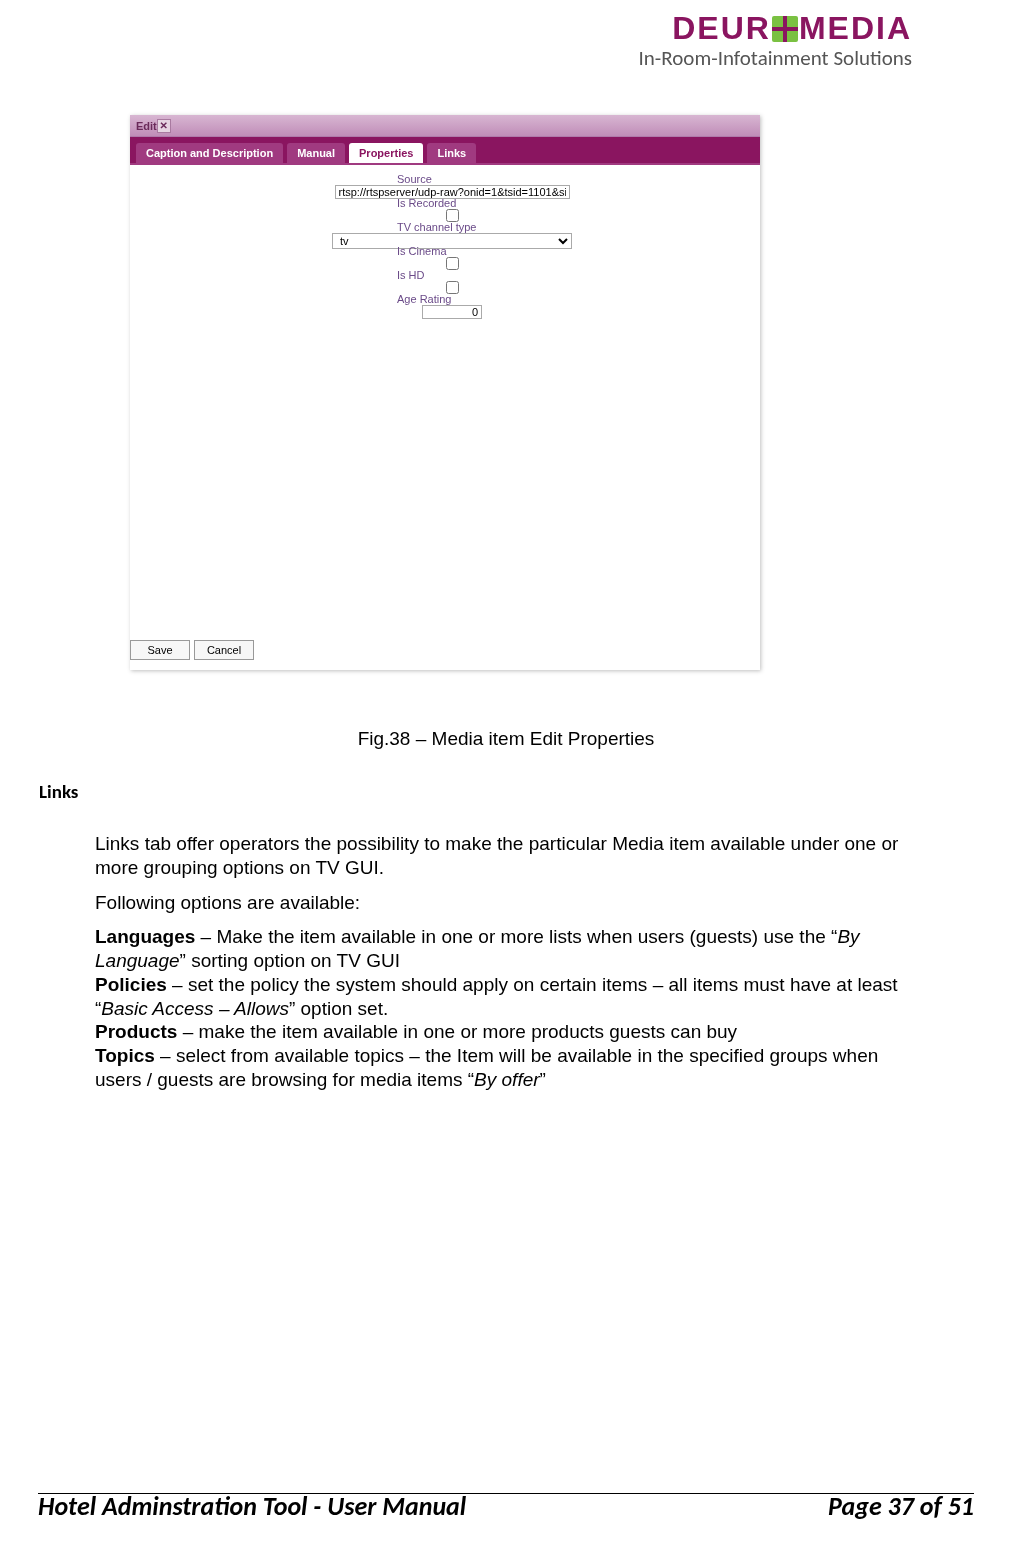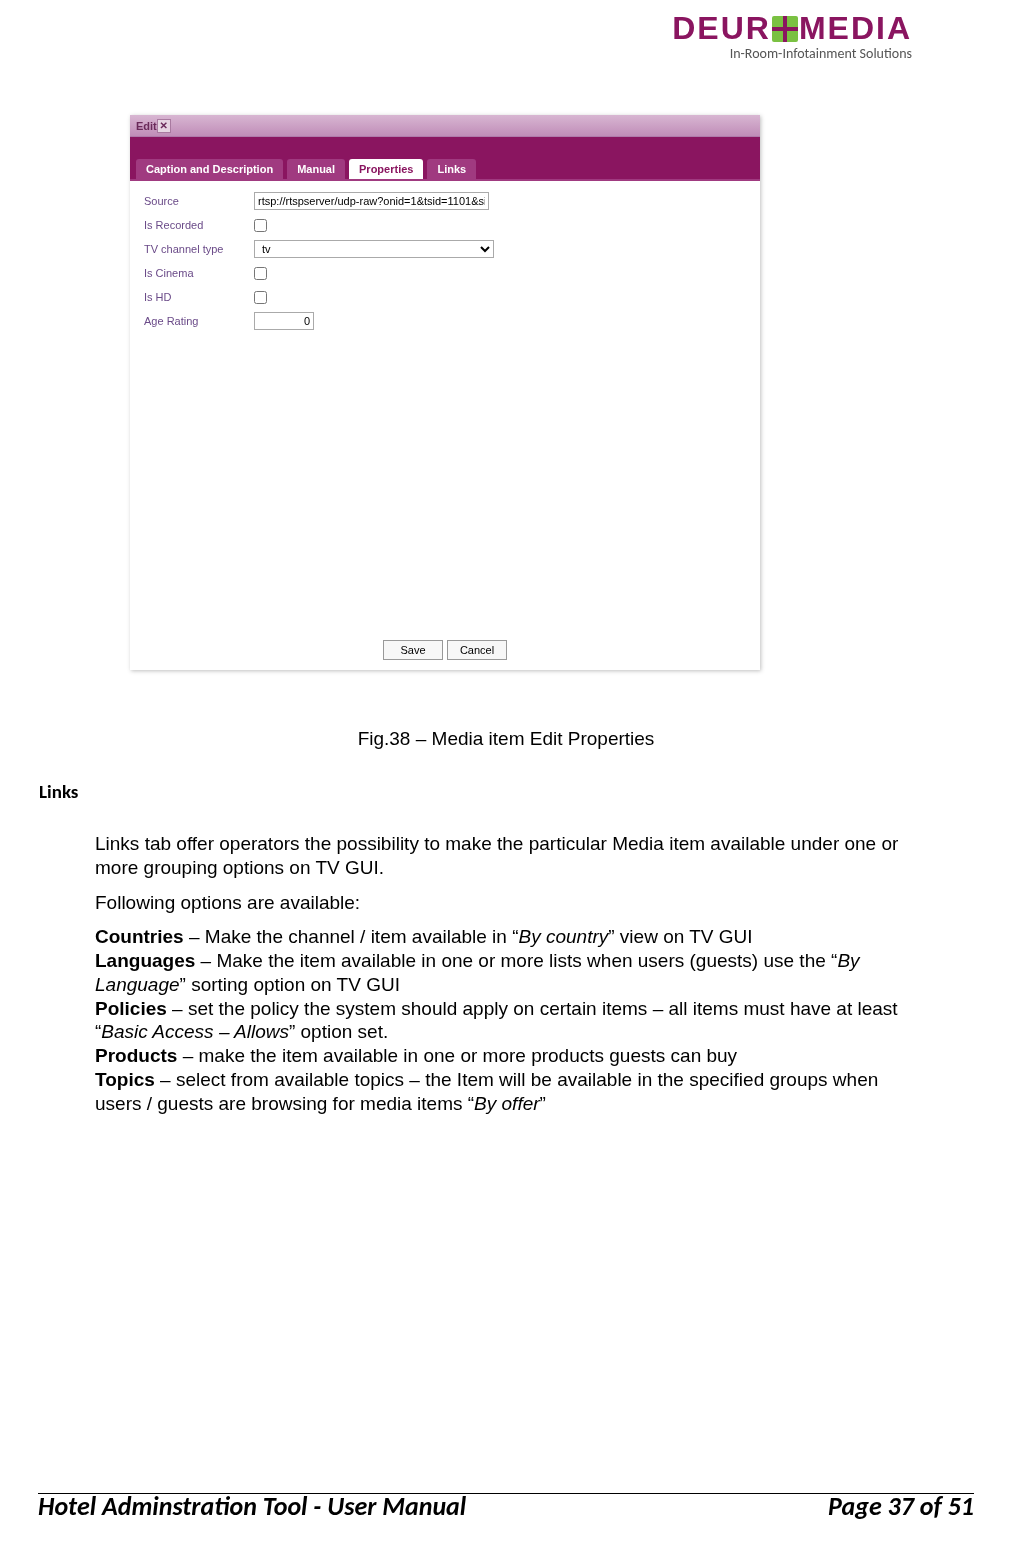--- a/index.html
+++ b/index.html
@@ -43,21 +43,21 @@
   }
   .logo-icon::before, .logo-icon::after {
     content: '';
     position: absolute;
     background: #8a1560;
   }
   .logo-icon::before { left: 11px; top: 0; width: 4px; height: 26px; }
   .logo-icon::after { top: 11px; left: 0; height: 4px; width: 26px; }
   .tagline {
     font-family: Calibri, sans-serif;
-    font-size: 14px;
+    font-size: 21px;
     color: #555;
     margin-top: -2px;
   }
   
   .shot {
     position: absolute;
     left: 130px;
     top: 115px;
     width: 630px;
     height: 555px;
@@ -80,21 +80,21 @@
   .shot-close {
     width: 14px; height: 14px;
     background: #e6d5e2;
     border: 1px solid #a97aa0;
     display: flex; align-items: center; justify-content: center;
     font-size: 10px; color: #6a2a5a;
     cursor: pointer;
   }
   .shot-tabs {
     background: #8a1560;
-    height: 44px;
+    height: 28px;
     display: flex;
     align-items: flex-end;
     padding-left: 6px;
     gap: 4px;
     border-bottom: 2px solid #a03a80;
   }
   .shot-tab {
     background: #a03a80;
     color: #fff;
     padding: 4px 10px;
@@ -108,20 +108,21 @@
     color: #8a1560;
   }
   .shot-form {
     padding: 8px 0 0 0;
   }
   .shot-row {
     display: flex;
     align-items: center;
     height: 24px;
     padding-left: 14px;
+    flex-direction: column;
   }
   .shot-row label {
     width: 110px;
     color: #6a4a88;
     font-size: 11px;
   }
   .shot-row input[type=text], .shot-row select {
     border: 1px solid #aaa;
     height: 18px;
     font-size: 11px;
@@ -133,21 +134,20 @@
   .shot-row select { width: 240px; }
   .shot-row input.num { width: 60px; text-align: right; }
   .shot-row input[type=checkbox] {
     width: 13px; height: 13px;
   }
   .shot-buttons {
     position: absolute;
     bottom: 10px;
     left: 0; right: 0;
     display: flex;
-    justify-content: center;
     gap: 4px;
   }
   .shot-buttons button {
     width: 60px;
     height: 20px;
     font-size: 11px;
     background: #f7f7f7;
     border: 1px solid #999;
     font-family: Tahoma, sans-serif;
     cursor: pointer;
@@ -258,23 +258,20 @@
 
   <div class="fig-caption">Fig.38 – Media item Edit Properties</div>
 
   <div class="section-heading">Links</div>
 
   <div class="body-text">
     <p>Links tab offer operators the possibility to make the particular Media item available under one or more grouping options on TV GUI.</p>
     <p>Following options are available:</p>
     <div class="definitions">
       <p>
-        <strong>Countries</strong><span> – Make the channel / item available in “</span><em>By country</em><span>” view on TV GUI</span>
-      </p>
-      <p>
         <strong>Languages</strong><span> – Make the item available in one or more lists when users (guests) use the “</span><em>By Language</em><span>” sorting option on TV GUI</span>
       </p>
       <p>
         <strong>Policies</strong><span> – set the policy the system should apply on certain items – all items must have at least “</span><em>Basic Access – Allows</em><span>” option set.</span>
       </p>
       <p>
         <strong>Products</strong><span> – make the item available in one or more products guests can buy</span>
       </p>
       <p>
         <strong>Topics</strong><span> – select from available topics – the Item will be available in the specified groups when users / guests are browsing for media items “</span><em>By offer</em><span>”</span>

